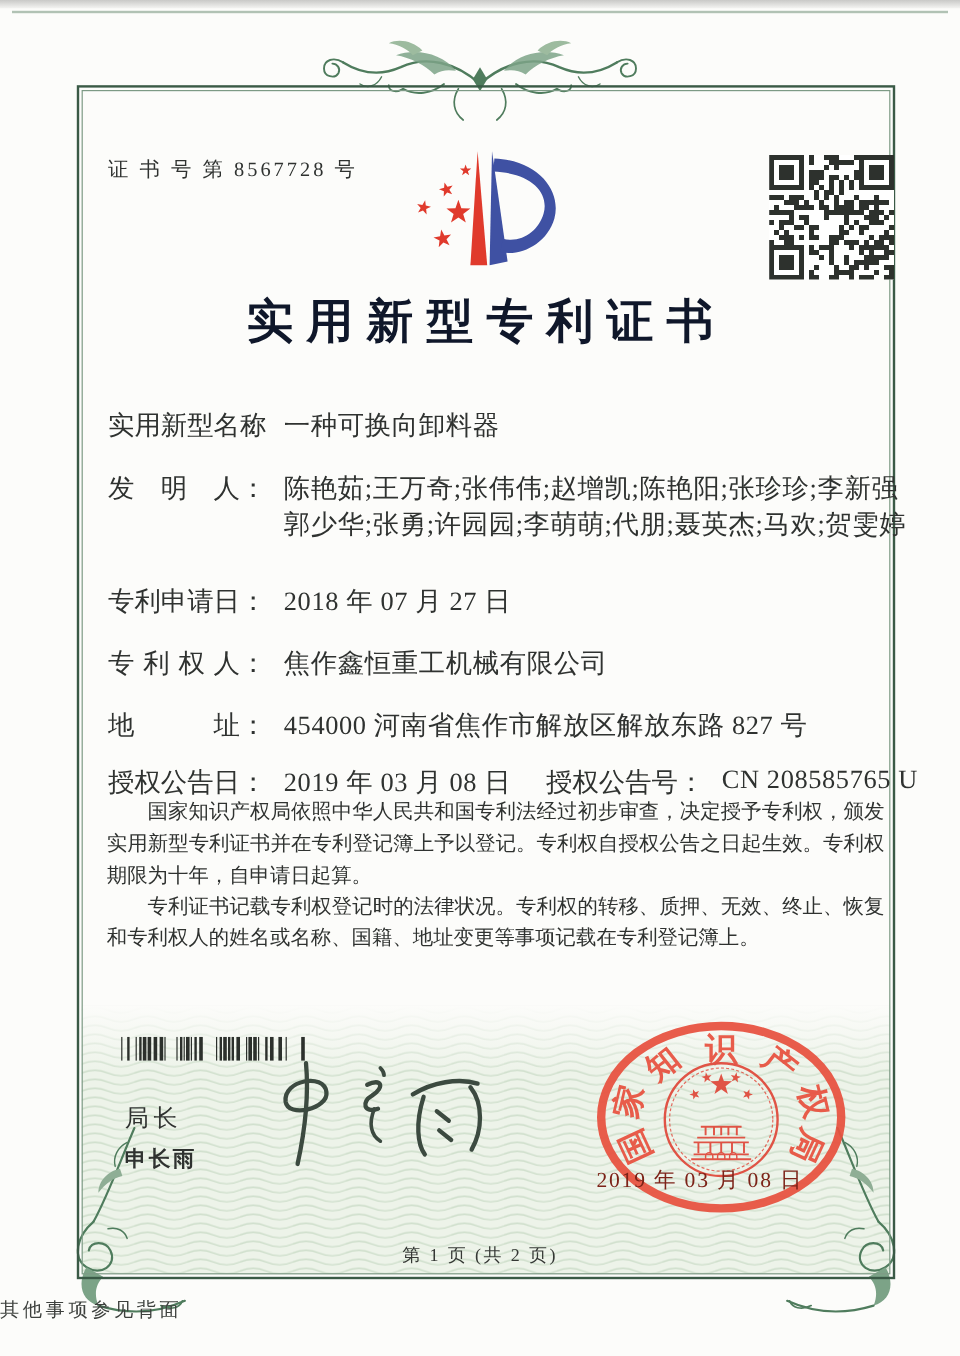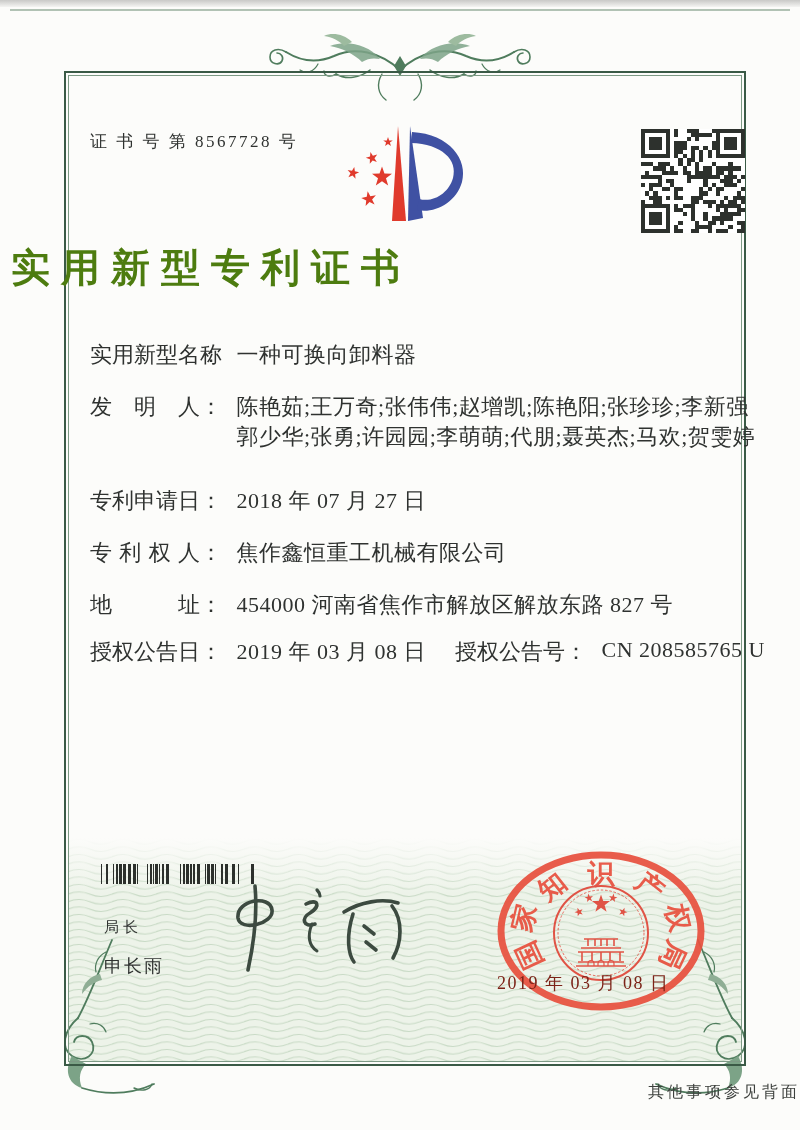--- a/index.html
+++ b/index.html
@@ -10,42 +10,42 @@
   .outer-top-line{position:absolute;top:9px;left:10px;right:10px;height:1.5px;
                   background:#9db3a2;opacity:.8;}
   .frame{position:absolute;left:64px;top:71px;width:682px;height:995px;box-sizing:border-box;
          border:2.5px solid #3a5a46;z-index:1;}
   .frame::after{content:"";position:absolute;inset:2px;border:1px solid #7d9a85;}
   .waves{position:absolute;left:68px;top:838px;z-index:0;}
   .abs{position:absolute;white-space:nowrap;}
   .cert-no{left:90px;top:130px;font-size:17px;letter-spacing:2.5px;z-index:2;}
   .logo{left:332px;top:120px;z-index:2;}
   .qr{left:641px;top:129px;z-index:2;}
-  .title{left:0;top:241px;width:100%;font-size:39px;font-weight:bold;
-         letter-spacing:11px;text-indent:11px;color:#4d7c0f;z-index:2;}
+  .title{left:0;top:241px;width:100%;text-align:center;font-size:39px;font-weight:bold;
+         letter-spacing:11px;text-indent:11px;color:#0f172a;z-index:2;}
   .row{position:absolute;left:90px;width:648px;font-size:22px;z-index:2;white-space:nowrap;}
   .lbl{display:inline-block;width:110px;text-align:justify;text-align-last:justify;vertical-align:top;}
   .colon{display:inline-block;vertical-align:top;}
   .val{display:inline-block;margin-left:9px;letter-spacing:.5px;vertical-align:top;}
   .val .l2{display:block;}
   .pair2{position:absolute;left:365px;top:0;text-align:right;}
   .paras{position:absolute;left:89px;top:664px;width:648px;font-size:17px;line-height:26.3px;
          text-align:justify;z-index:2;white-space:normal;}
   .para{text-indent:2em;margin:0;}
   .barcode{left:100px;top:864px;z-index:2;}
-  .director-title{left:104px;top:918px;font-size:15px;letter-spacing:4px;z-index:2;}
-  .director-name{left:104px;top:954px;font-size:18px;letter-spacing:2px;z-index:2;}
+  .director-title{left:104px;top:918px;font-size:20px;letter-spacing:4px;z-index:2;}
+  .director-name{left:104px;top:954px;font-size:18px;letter-spacing:2px;z-index:2;font-weight:bold;}
   .signature{left:222px;top:878px;z-index:2;}
   .seal{left:492px;top:847px;z-index:2;}
   .seal-ch{font-size:27px;font-weight:bold;fill:#e8513f;
            font-family:"Liberation Serif","DejaVu Serif",serif;}
   .seal-date{left:497px;top:971px;font-size:18px;letter-spacing:1.5px;color:#7c2318;z-index:3;}
   .page-num{left:0;top:1037px;width:100%;text-align:center;font-size:15px;letter-spacing:2px;
             color:#353835;z-index:2;}
-  .back-note{left:0;top:1082px;width:100%;text-align:right;font-size:16px;letter-spacing:3px;
+  .back-note{left:0;top:1082px;width:100%;text-align:left;font-size:16px;letter-spacing:3px;
              color:#3d403d;z-index:2;}
   .orn{position:absolute;z-index:1;}
   .orn path{vector-effect:non-scaling-stroke;}
 </style>
 </head>
 <body>
 
 <div class="sheet">
 
   <div class="photo-edge"></div>
@@ -474,20 +474,24 @@
 
   <div class="row" style="top:637px">
     <span class="lbl">授权公告日</span><span class="colon">：</span>
     <span class="val">2019 年 03 月 08 日</span>
     <span class="pair2">
       <span>授权公告号</span><span class="colon">：</span>
       <span class="val">CN 208585765 U</span>
     </span>
   </div>
 
+  <div class="paras">
+    <p class="para">国家知识产权局依照中华人民共和国专利法经过初步审查，决定授予专利权，颁发实用新型专利证书并在专利登记簿上予以登记。专利权自授权公告之日起生效。专利权期限为十年，自申请日起算。</p>
+    <p class="para">专利证书记载专利权登记时的法律状况。专利权的转移、质押、无效、终止、恢复和专利权人的姓名或名称、国籍、地址变更等事项记载在专利登记簿上。</p>
+  </div>
 
   <svg class="abs barcode" width="158" height="20">
     <g id="bars" fill="#2c302c">
         <rect x="1" y="0" width="1" height="20"></rect>
         <rect x="6" y="0" width="2" height="20"></rect>
         <rect x="13" y="0" width="1" height="20"></rect>
         <rect x="16" y="0" width="2" height="20"></rect>
         <rect x="19" y="0" width="3" height="20"></rect>
         <rect x="23" y="0" width="3" height="20"></rect>
         <rect x="28" y="0" width="3" height="20"></rect>
@@ -562,15 +566,16 @@
       <path d="M89,101 h40"></path>
       <path d="M86,105 h46"></path>
       <path d="M90,105 v9 M100,105 v9 M109,105 v9 M118,105 v9 M128,105 v9"></path>
       <path d="M86,115 h46"></path>
       <path d="M84,119 h50"></path>
       <path d="M96,119 v-2.5 a3,3 0 0 1 6,0 v2.5 M106,119 v-2.5 a3,3 0 0 1 6,0 v2.5 M116,119 v-2.5 a3,3 0 0 1 6,0 v2.5" stroke-width="1.2"></path>
     </g>
   </svg>
   <div class="abs seal-date">2019 年 03 月 08 日</div>
 
+  <div class="abs page-num">第 1 页 (共 2 页)</div>
   <div class="abs back-note">其他事项参见背面</div>
 
 </div>
 
 </body></html>

